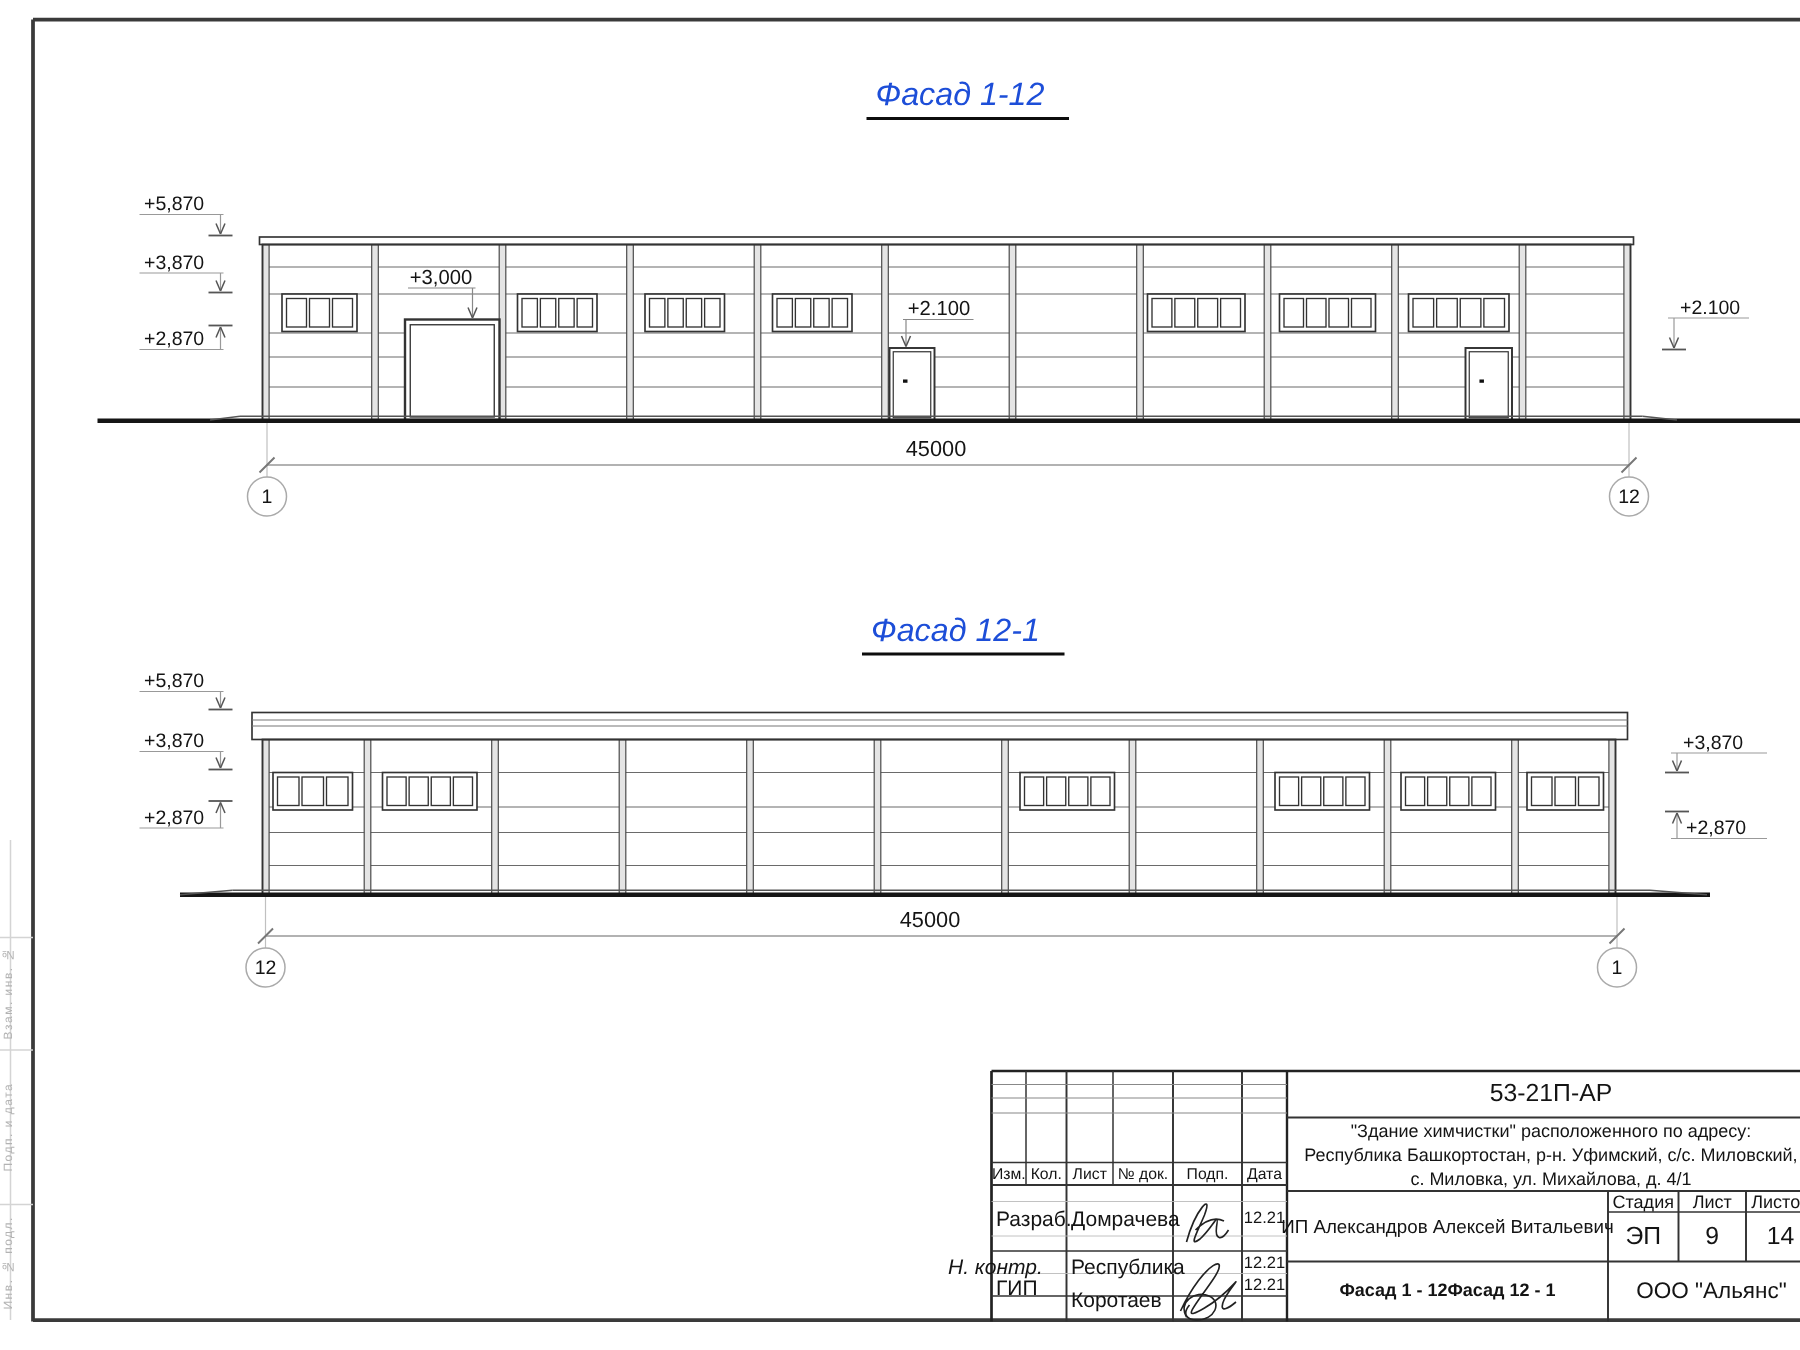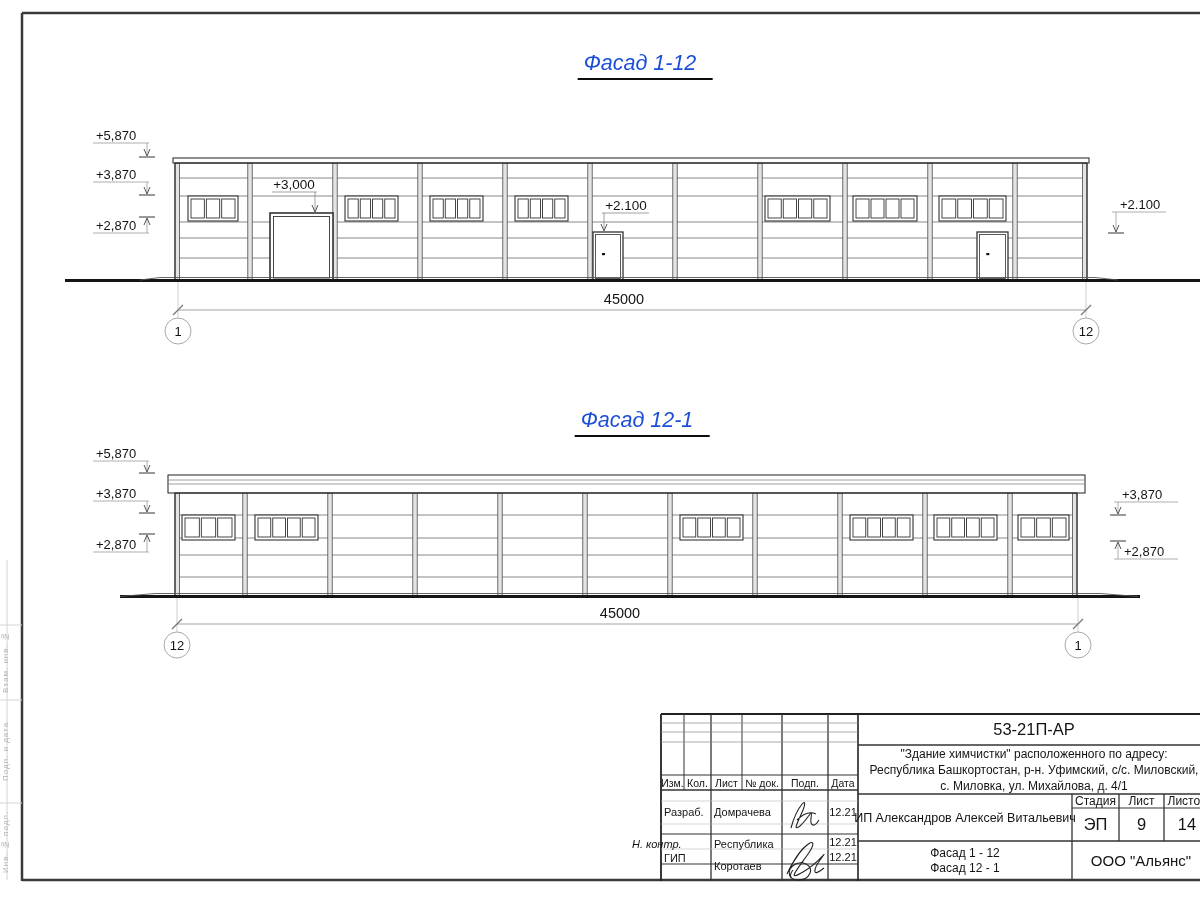--- a/index.html
+++ b/index.html
@@ -7,25 +7,25 @@
          font-family:"Liberation Sans",sans-serif;}
   #linework{position:absolute;left:0;top:0;}
   #linework text{font-family:"Liberation Sans",sans-serif;fill:#141414;}
   .t{position:absolute;color:#141414;}
   .facade-title{font-style:italic;font-size:21.5px;color:#1d4ed8;
     border-bottom:2px solid #0d0d0d;padding:0 16px 2px 6px;transform:translateX(-50%);
     white-space:nowrap;}
   .tbc{position:absolute;display:flex;align-items:center;justify-content:center;
     text-align:center;color:#141414;white-space:nowrap;overflow:visible;}
   .tbl{justify-content:flex-start;}
-  .f10{font-size:10.5px;} .f11{font-size:11px;} .f115{font-size:11px;}
+  .f10{font-size:10.5px;} .f11{font-size:11px;} .f115{font-size:14px;}
   .f12{font-size:12px;line-height:16px;} .f125{font-size:12.5px;}
   .f15{font-size:15px;} .f16{font-size:16.5px;}
   .addr{flex-direction:column;white-space:normal;line-height:16px;}
-  .two{flex-direction:column;line-height:15px;}
+  .two{flex-direction:row;line-height:15px;font-weight:bold;}
   .rot{position:absolute;left:0;width:11px;color:#b3b3b3;font-size:8px;
     writing-mode:vertical-rl;transform:rotate(180deg);display:flex;
     align-items:center;justify-content:center;letter-spacing:1px;}
 </style>
 </head>
 <body>
 
 <div id="sheet">
 
   <svg id="linework" width="1200" height="900" viewBox="0 0 1200 900">

